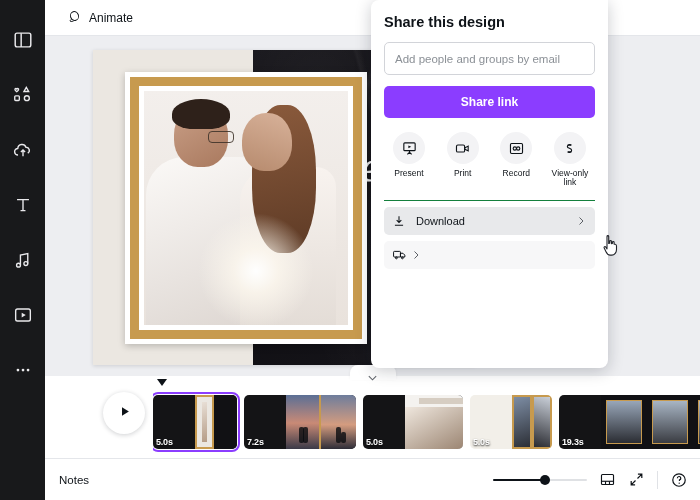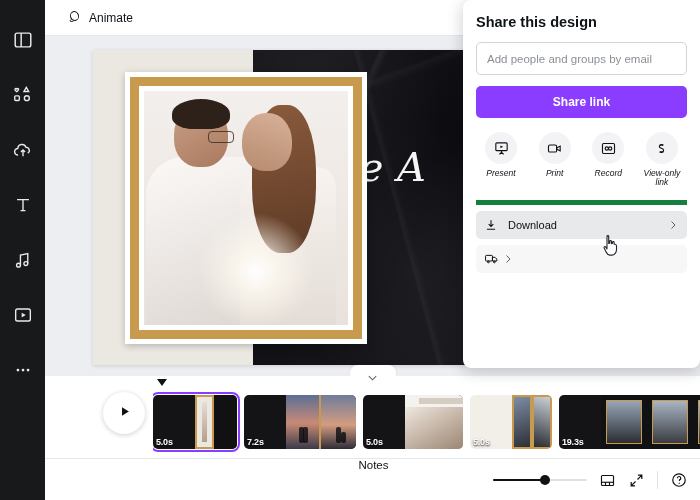--- a/index.html
+++ b/index.html
@@ -2,21 +2,21 @@
 <html><head>
 <meta charset="utf-8">
 <style>
   * { box-sizing: border-box; margin: 0; padding: 0; }
   html, body {
     width: 700px; height: 500px;
     overflow: hidden;
     font-family: "Liberation Sans", sans-serif;
     background: #ffffff;
   }
-  .app { position: relative; width: 700px; height: 500px; }
+  .app { position: relative; width: 608px; height: 500px; }
 
   
   .rail {
     position: absolute; left: 0; top: 0;
     width: 45px; height: 500px;
     background: #18191b;
     display: flex; flex-direction: column;
     align-items: center;
     padding-top: 12px;
     z-index: 6;
@@ -184,22 +184,21 @@
     margin-top: 11px;
     background: #8b3dff;
     border: none; border-radius: 5px;
     color: #ffffff; font-size: 12px; font-weight: bold;
     font-family: "Liberation Sans", sans-serif;
     cursor: pointer;
   }
   .quick-row {
     display: flex; justify-content: space-between;
     margin-top: 14px; padding-bottom: 12px;
-    border-bottom: 5px solid #15803d;
-    font-style: italic;
+    border-bottom: 1px solid #15803d;
   }
   .quick {
     width: 50px;
     display: flex; flex-direction: column; align-items: center;
     cursor: pointer;
   }
   .quick-ic {
     width: 32px; height: 32px; border-radius: 50%;
     background: #f3f3f5;
     display: flex; align-items: center; justify-content: center;
@@ -315,21 +314,20 @@
 
   
   .bottombar {
     position: absolute; left: 45px; top: 458px;
     width: 655px; height: 42px;
     background: #ffffff;
     border-top: 1px solid #e4e6ea;
     display: flex; align-items: center;
     padding: 0 12px 0 14px;
     z-index: 5;
-    flex-direction: column;
   }
   .notes {
     font-size: 11.5px; color: #0e1318;
     cursor: pointer;
   }
   .bb-right {
     margin-left: auto;
     display: flex; align-items: center; gap: 12px;
   }
   .slider {

